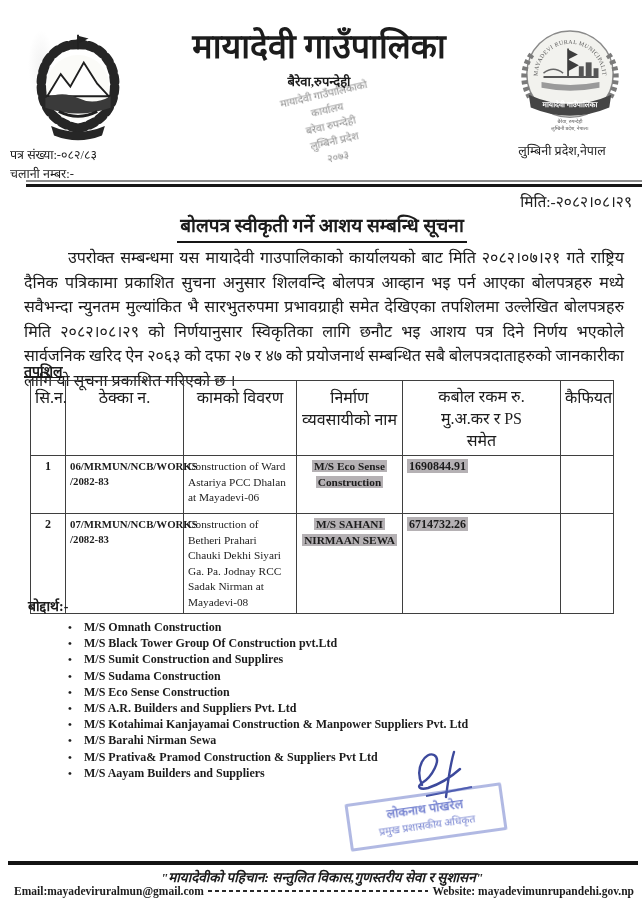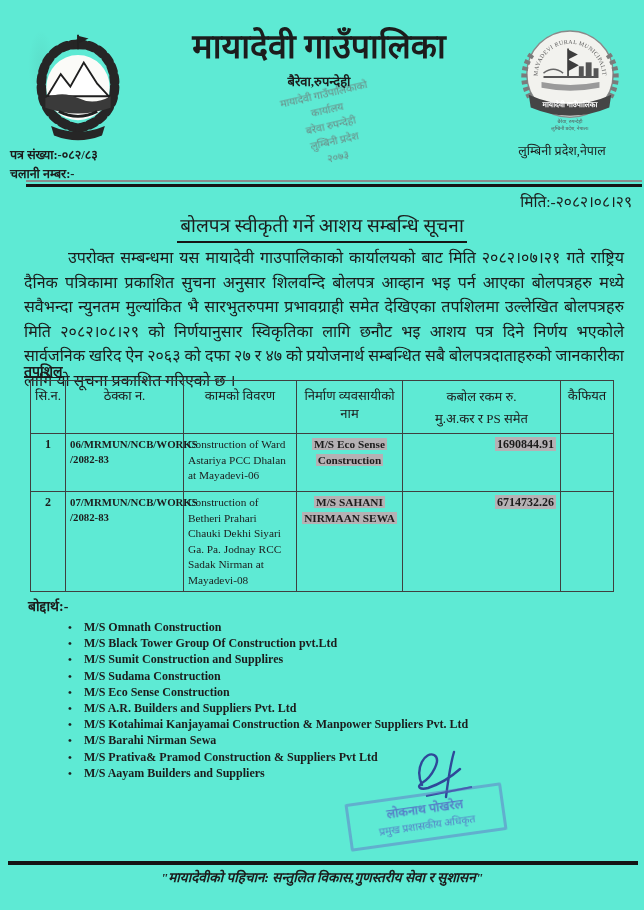--- a/index.html
+++ b/index.html
@@ -1,59 +1,59 @@
 <!DOCTYPE html>
 <html><head>
 <meta charset="utf-8">
 <style>
   html,body{margin:0;padding:0;background:#e8e8e6;}
-  .page{position:relative;width:644px;height:910px;background:#5eead4;margin:0 auto;
+  .page{position:relative;width:644px;height:910px;background:#ffffff;margin:0 auto;
         font-family:"Liberation Serif","DejaVu Serif",serif;color:#1c1c1c;overflow:hidden;}
 
   
   .emblem{position:absolute;left:30px;top:30px;width:96px;height:118px;}
   .center-head{position:absolute;left:118px;top:26px;width:402px;text-align:center;z-index:2;}
   .head-line1{font-size:34px;font-weight:bold;line-height:42px;}
   .head-line2{font-size:34px;font-weight:bold;line-height:46px;}
   .head-address{font-size:13px;font-weight:bold;margin-top:4px;position:relative;z-index:3;}
   .round-stamp{position:absolute;left:256px;top:86px;width:150px;text-align:center;
                transform:rotate(-13deg);color:#6f6f6f;opacity:.8;filter:blur(.3px);z-index:1;}
   .round-stamp div{font-size:10.5px;line-height:16px;}
   .logo{position:absolute;left:516px;top:22px;width:108px;height:118px;}
   .province{position:absolute;left:492px;top:142px;width:140px;text-align:center;
             font-size:12.5px;font-weight:normal;}
 
-  .letter-block{position:absolute;left:10px;top:146px;font-size:12.5px;font-weight:bold;line-height:19px;}
+  .letter-block{position:absolute;left:10px;top:146px;font-size:12.5px;font-weight:normal;line-height:19px;}
   .rule-top{position:absolute;left:26px;right:2px;top:180px;height:2px;
             border-top:2px solid #8b8b8b;border-bottom:3px solid #161616;}
   .date-line{position:absolute;right:12px;top:190px;font-size:15.5px;}
 
   .notice-title-wrap{position:absolute;left:0;right:0;top:212px;text-align:center;}
-  .notice-title{display:inline-block;font-size:19px;font-weight:normal;
+  .notice-title{display:inline-block;font-size:19px;font-weight:bold;
                 border-bottom:2px solid #151515;padding:0 3px 3px;}
   .body-para{position:absolute;left:24px;right:20px;top:246px;font-size:16px;
              line-height:24.5px;text-align:justify;text-indent:44px;}
   .tapasil{position:absolute;left:24px;top:361px;font-size:14px;font-weight:bold;
            text-decoration:underline;}
 
   
   table.bids{position:absolute;left:30px;top:380px;width:583px;border-collapse:collapse;
              table-layout:fixed;}
   table.bids th,table.bids td{border:1.4px solid #3f3f3f;vertical-align:top;padding:3px 4px;}
-  table.bids th{font-weight:normal;font-size:13px;text-align:center;padding-top:5px;}
+  table.bids th{font-weight:normal;font-size:16px;text-align:center;padding-top:5px;}
   .col-sn{width:35px;}.col-contract{width:118px;}.col-desc{width:113px;}
   .col-name{width:106px;}.col-amount{width:158px;}.col-remarks{width:53px;}
   .th-amount span{display:inline-block;max-width:95px;line-height:22px;}
   tr.r-head{height:52px;}
   tr.r1{height:58px;} tr.r2{height:88px;}
   td.sn{text-align:center;font-weight:bold;font-size:12px;}
   td.contract{font-weight:bold;font-size:10.8px;line-height:15px;padding-top:5px;}
   td.desc{font-weight:normal;font-size:11.3px;line-height:15.5px;padding-top:5px;}
   td.cname{text-align:center;font-weight:bold;font-size:11.3px;line-height:15.5px;}
-  td.amount{text-align:right;font-weight:bold;font-size:12px;}
+  td.amount{text-align:left;font-weight:bold;font-size:12px;}
   .hl{background:#b5b1b4;padding:0 2px;box-decoration-break:clone;-webkit-box-decoration-break:clone;}
 
   
   .cc-label{position:absolute;left:28px;top:596px;font-size:14px;font-weight:bold;}
   .cc-list{position:absolute;left:68px;top:619px;font-size:12px;font-weight:bold;}
   .cc-item{position:relative;line-height:16.2px;padding-left:16px;}
   .cc-item::before{content:"•";position:absolute;left:0;top:0;font-size:11px;}
 
   
   .signature{position:absolute;left:392px;top:747px;width:96px;height:58px;}
@@ -204,14 +204,19 @@
     <path d="M34 49 L80 40" stroke="#2b3a94" stroke-width="2" opacity="0.92"></path>
   </svg>
 
   <div class="blue-stamp">
     <div class="stamp-name">लोकनाथ पोखरेल</div>
     <div class="stamp-role">प्रमुख प्रशासकीय अधिकृत</div>
   </div>
 
   <div class="rule-bottom"></div>
   <div class="slogan">"मायादेवीको पहिचान: सन्तुलित विकास,गुणस्तरीय सेवा र सुशासन"</div>
+  <div class="contact-row">
+    <span>Email:mayadeviruralmun@gmail.com</span>
+    <span class="dash-leader"></span>
+    <span>Website: mayadevimunrupandehi.gov.np</span>
+  </div>
 
 </div>
 
 </body></html>

